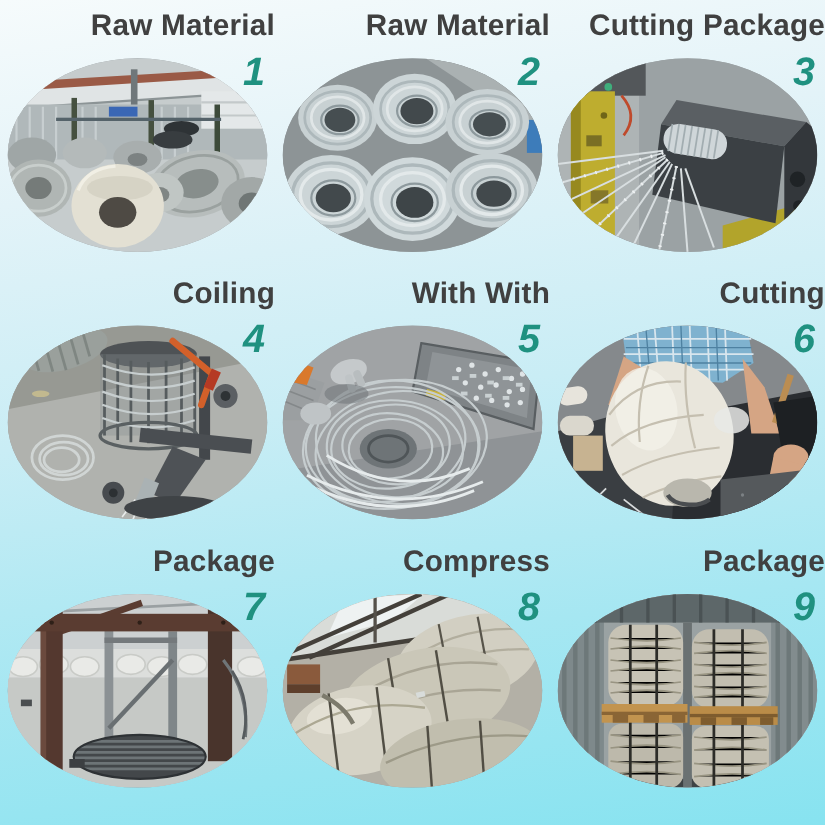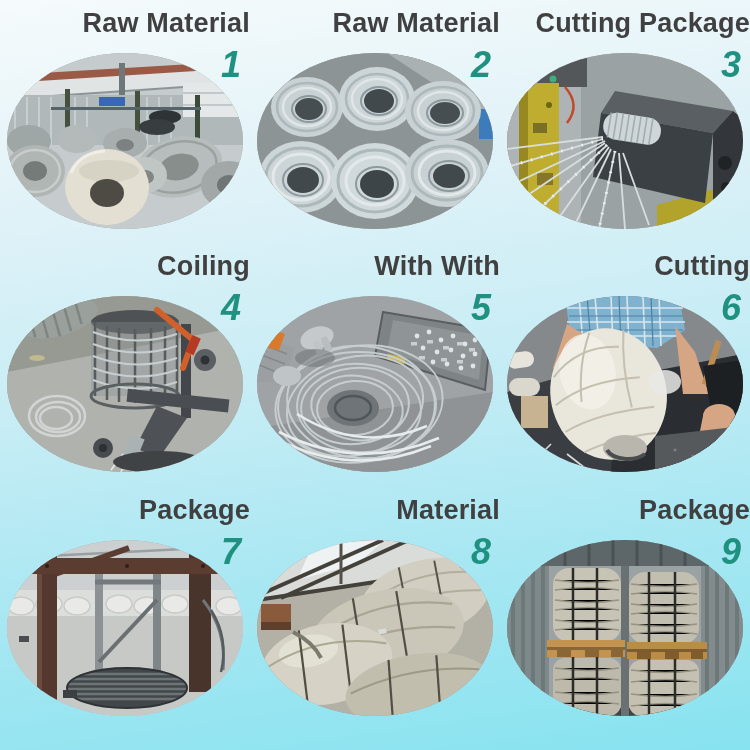--- a/index.html
+++ b/index.html
@@ -477,21 +477,21 @@
           </g>
           <ellipse cx="120" cy="148" rx="60" ry="20" fill="none" stroke="#2e3235" stroke-width="2"></ellipse>
           <rect x="56" y="150" width="14" height="8" fill="#3c3f42"></rect>
           <rect x="12" y="96" width="10" height="6" fill="#4a4e50"></rect>
         </svg>
       </div>
     </div>
   </div>
 
   <div class="cell">
-    <div class="step-title">Material</div>
+    <div class="step-title">Compress</div>
     <div class="oval-wrap">
       <span class="step-number">8</span>
       <div class="oval">
         <svg viewBox="0 0 236 176">
           <rect width="236" height="176" fill="#b3b0a6"></rect>
           <polygon points="0,0 236,0 236,28 0,58" fill="#d9dcd8"></polygon>
           <polygon points="56,4 128,0 100,24 40,40" fill="#eef2f2"></polygon>
           <g stroke="#44403a" stroke-width="4">
             <line x1="0" y1="56" x2="126" y2="0"></line>
             <line x1="24" y1="58" x2="152" y2="0"></line>

